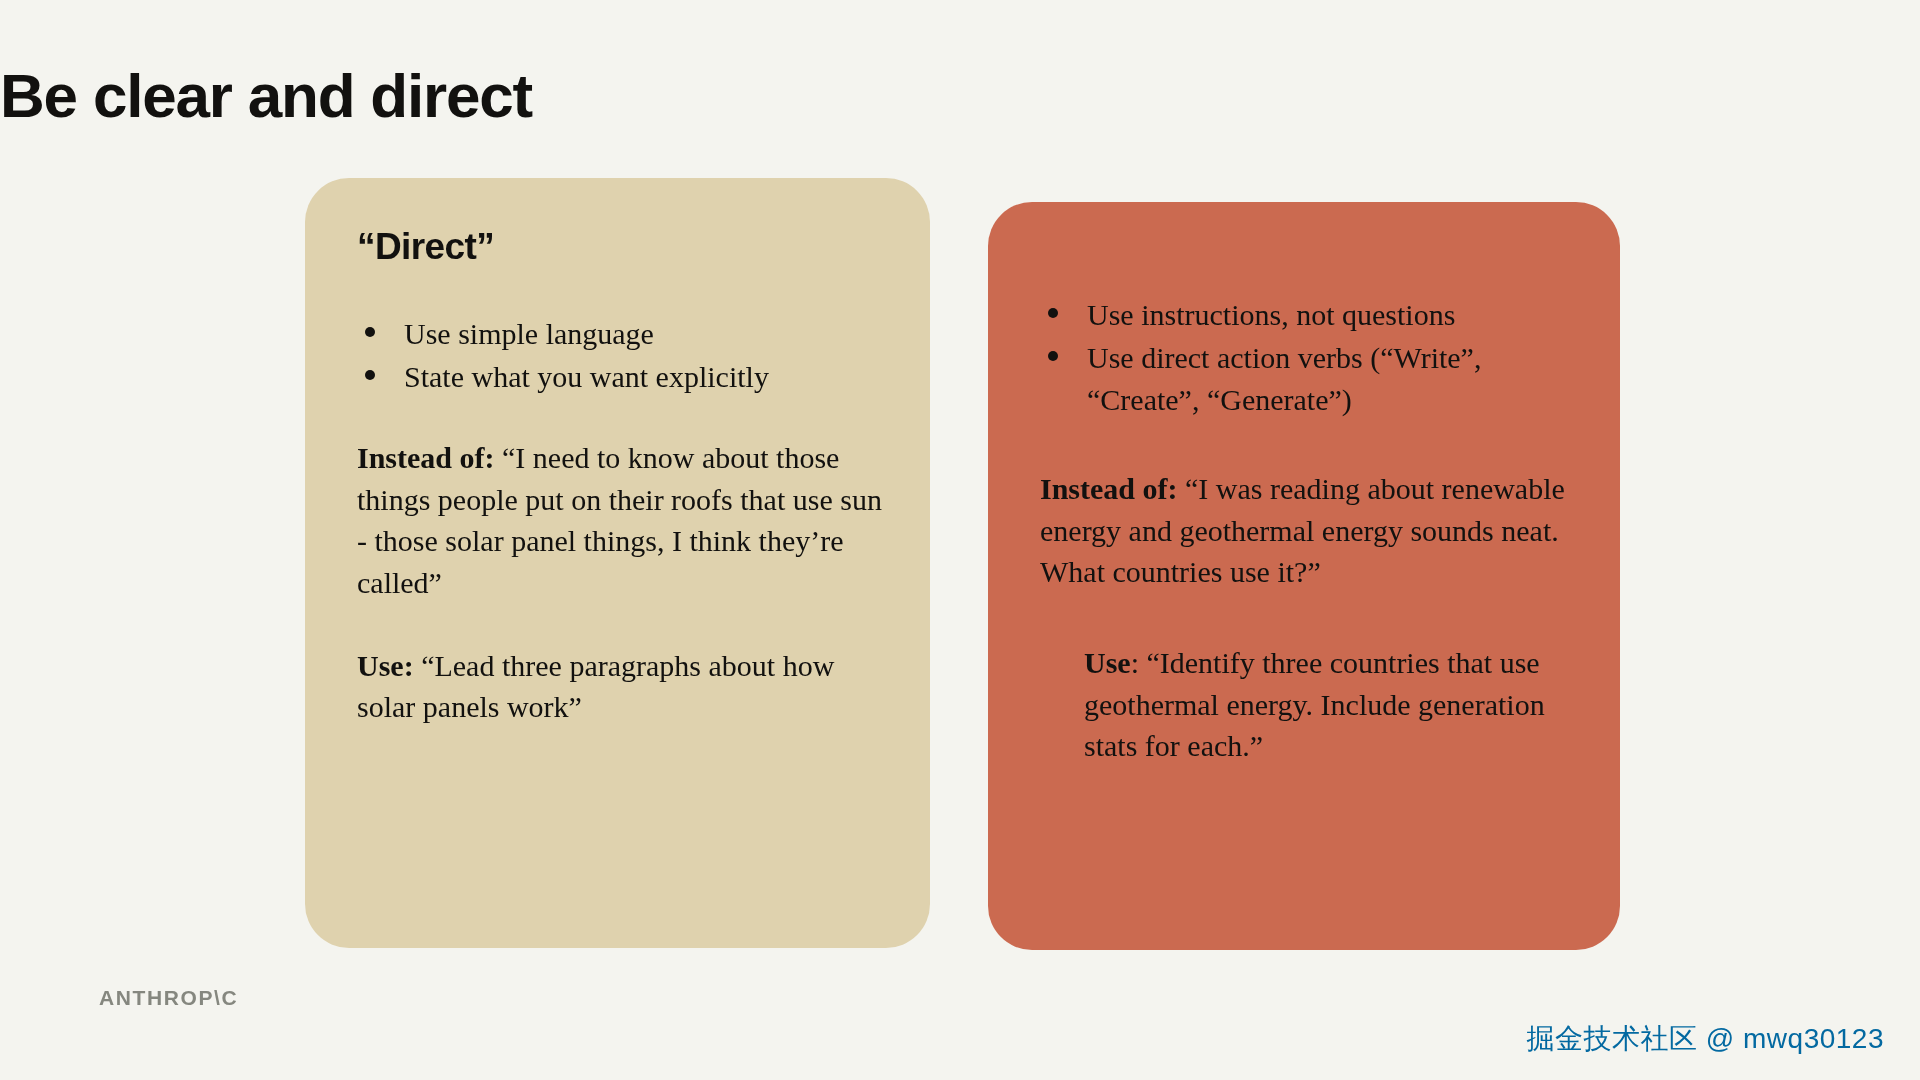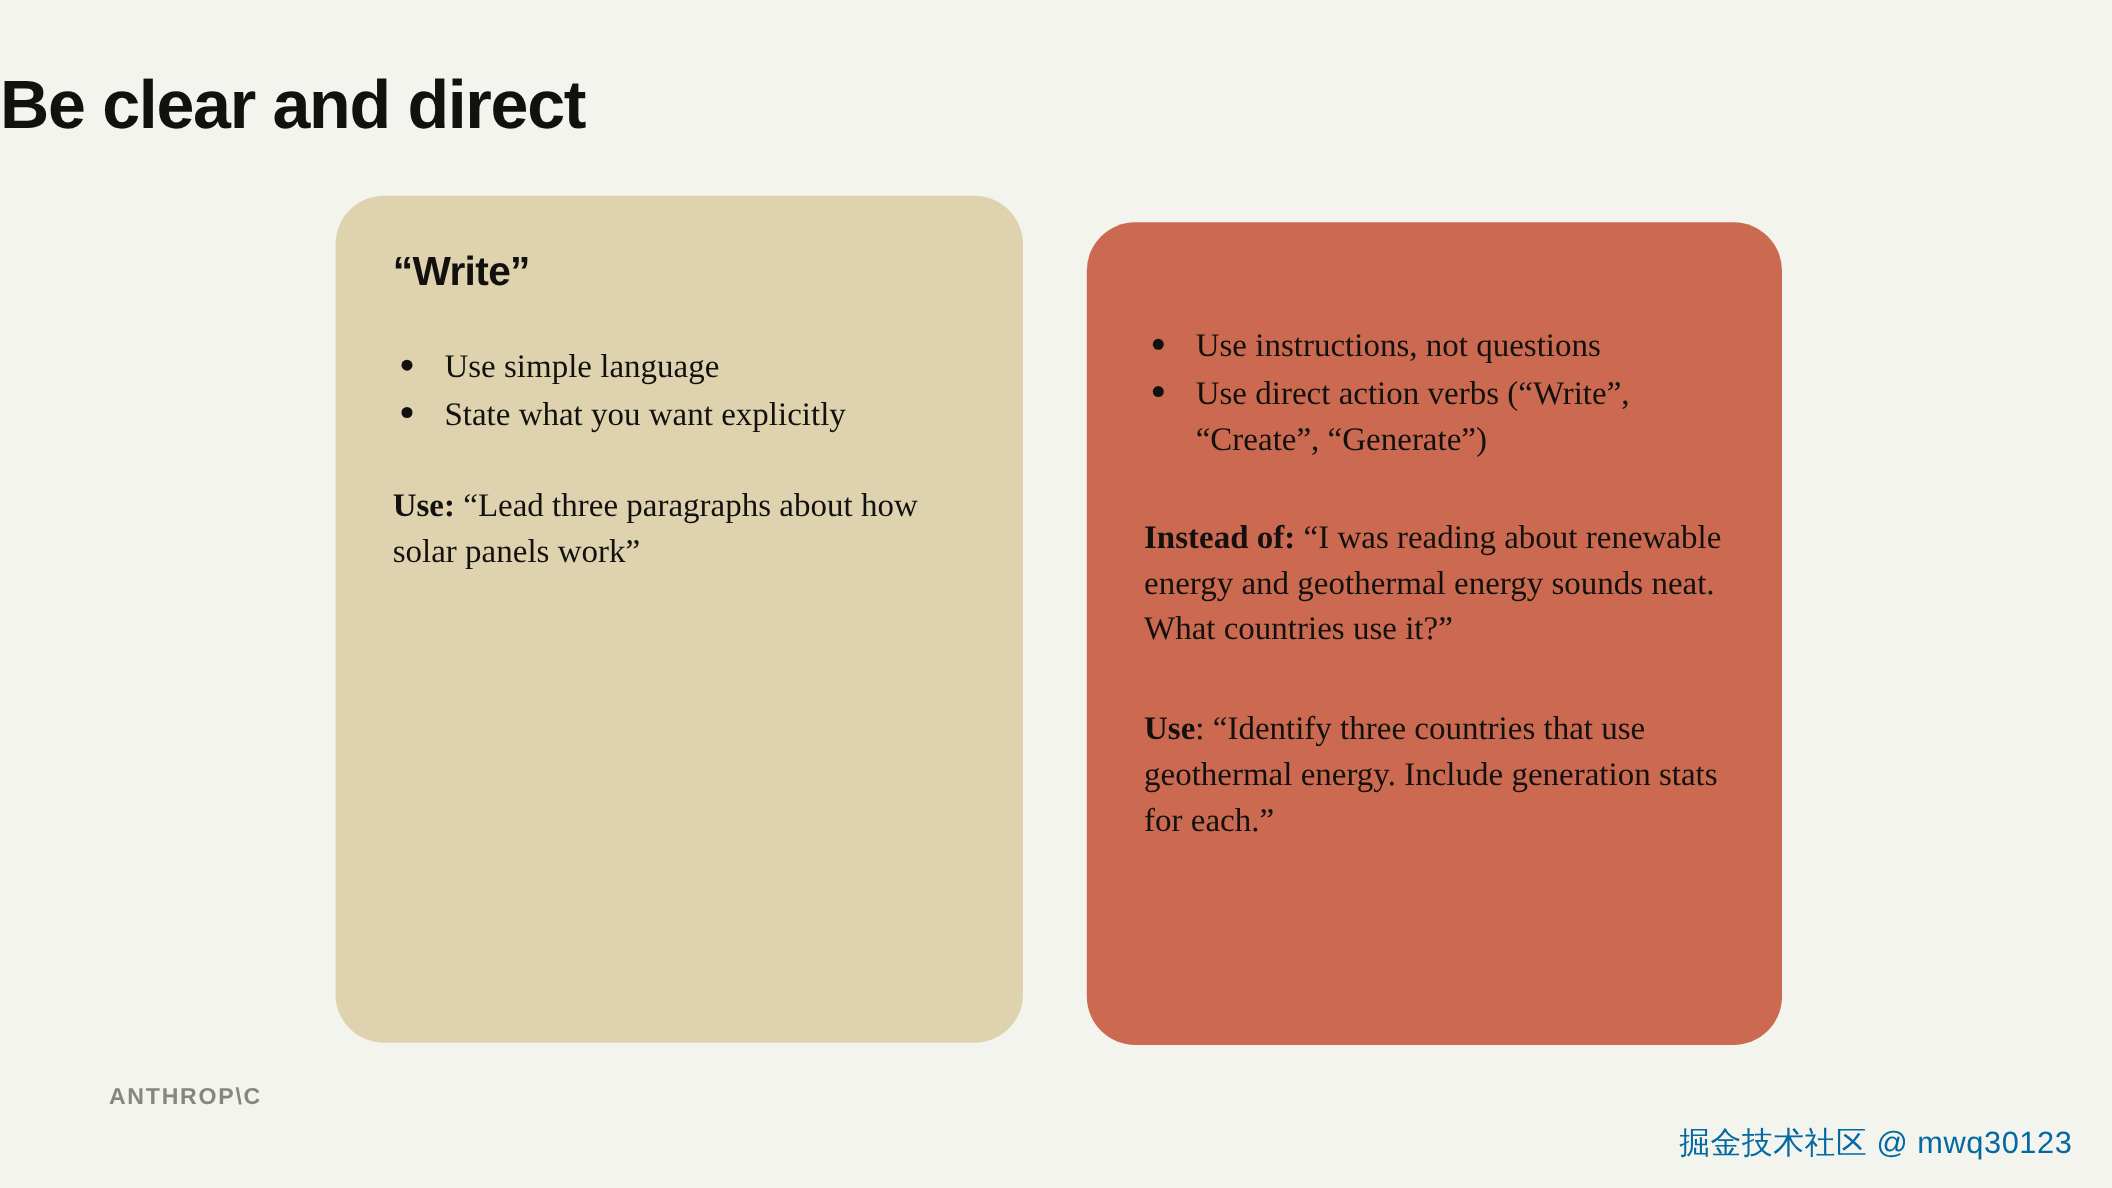--- a/index.html
+++ b/index.html
@@ -89,21 +89,21 @@
     font-family:"Liberation Serif", serif;
     font-size:30px;
     line-height:1.38;
     color:#12110F;
   }
   .example .lead { font-weight:bold; }
   .ex-instead { margin-top:40px; }
   .ex-use { margin-top:42px; }
 
   .card-direct .ex-instead { margin-top:48px; }
-  .card-direct .ex-use { margin-top:50px; }
+  .card-direct .ex-use { margin-top:50px;margin-left:44px; }
 
   
   .brand {
     position:absolute;
     left:99px; bottom:70px;
     font-family:"Liberation Sans", sans-serif;
     font-weight:bold;
     font-size:21px;
     letter-spacing:1.6px;
     color:#85877F;
@@ -123,33 +123,36 @@
 </head>
 <body>
 
 <h1 class="slide-title">Be clear and direct</h1>
 
 <div class="cards">
 
   <section class="card card-clear">
     <div class="card-inner">
 
-      <div class="card-heading">“Write”</div>
+      <div class="card-heading">“Direct”</div>
 
       <ul class="bullets">
         <li>
           <span class="dot"></span>
           <span>Use simple language</span>
         </li>
         <li>
           <span class="dot"></span>
           <span>State what you want explicitly</span>
         </li>
       </ul>
 
+      <p class="example ex-instead">
+        <span class="lead">Instead of:</span><span> “I need to know about those things people put on their roofs that use sun - those solar panel things, I think they’re called”</span>
+      </p>
 
       <p class="example ex-use">
         <span class="lead">Use:</span><span> “Lead three paragraphs about how solar panels work”</span>
       </p>
 
     </div>
   </section>
 
   <section class="card card-direct">
     <div class="card-inner">

